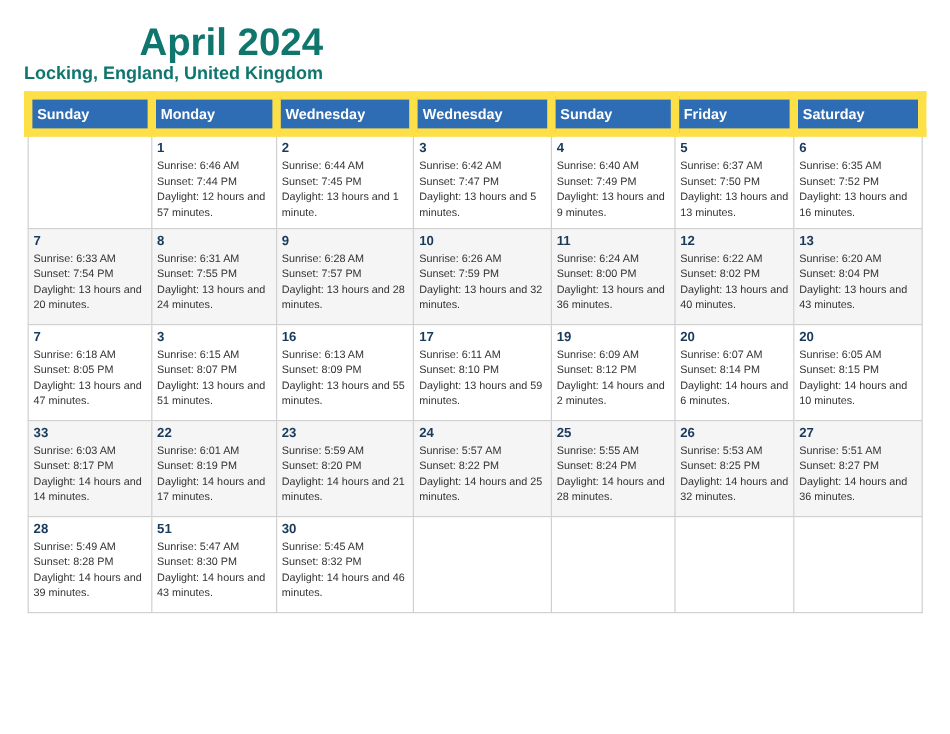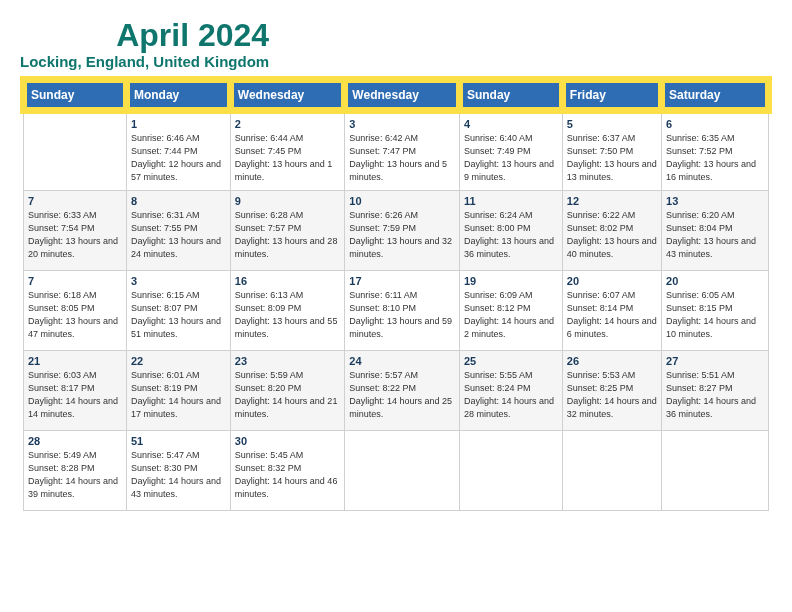--- a/index.html
+++ b/index.html
@@ -202,21 +202,21 @@
             <span class="day-num">20</span>
             <div class="cell-text">Sunrise: 6:07 AM<br>Sunset: 8:14 PM<br>Daylight: 14 hours and 6 minutes.</div>
           </td>
           <td>
             <span class="day-num">20</span>
             <div class="cell-text">Sunrise: 6:05 AM<br>Sunset: 8:15 PM<br>Daylight: 14 hours and 10 minutes.</div>
           </td>
         </tr>
         <tr>
           <td>
-            <span class="day-num">21</span>
+            <span class="day-num">33</span>
             <div class="cell-text">Sunrise: 6:03 AM<br>Sunset: 8:17 PM<br>Daylight: 14 hours and 14 minutes.</div>
           </td>
           <td>
             <span class="day-num">22</span>
             <div class="cell-text">Sunrise: 6:01 AM<br>Sunset: 8:19 PM<br>Daylight: 14 hours and 17 minutes.</div>
           </td>
           <td>
             <span class="day-num">23</span>
             <div class="cell-text">Sunrise: 5:59 AM<br>Sunset: 8:20 PM<br>Daylight: 14 hours and 21 minutes.</div>
           </td>

